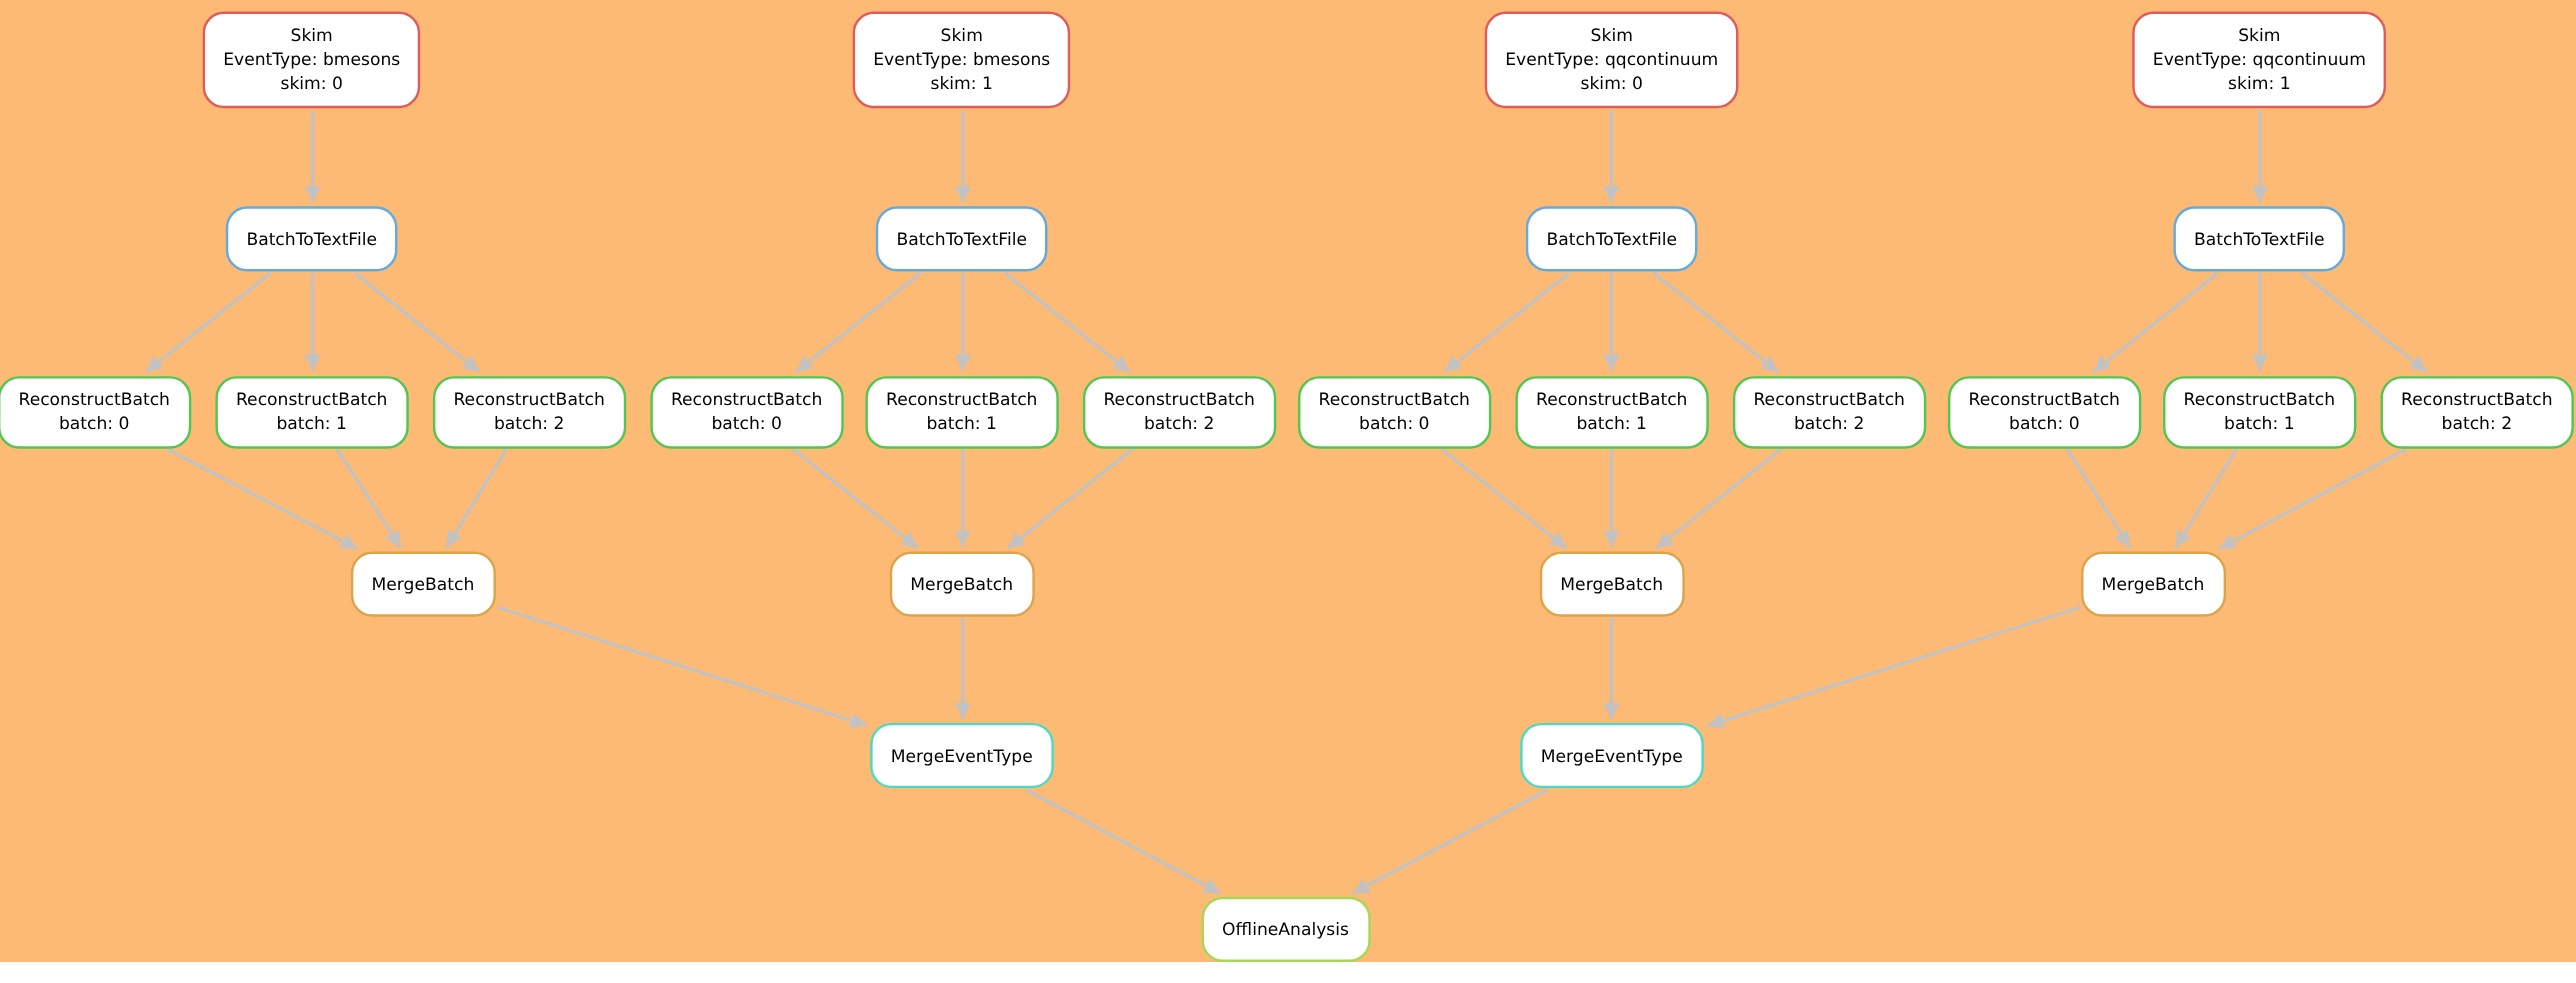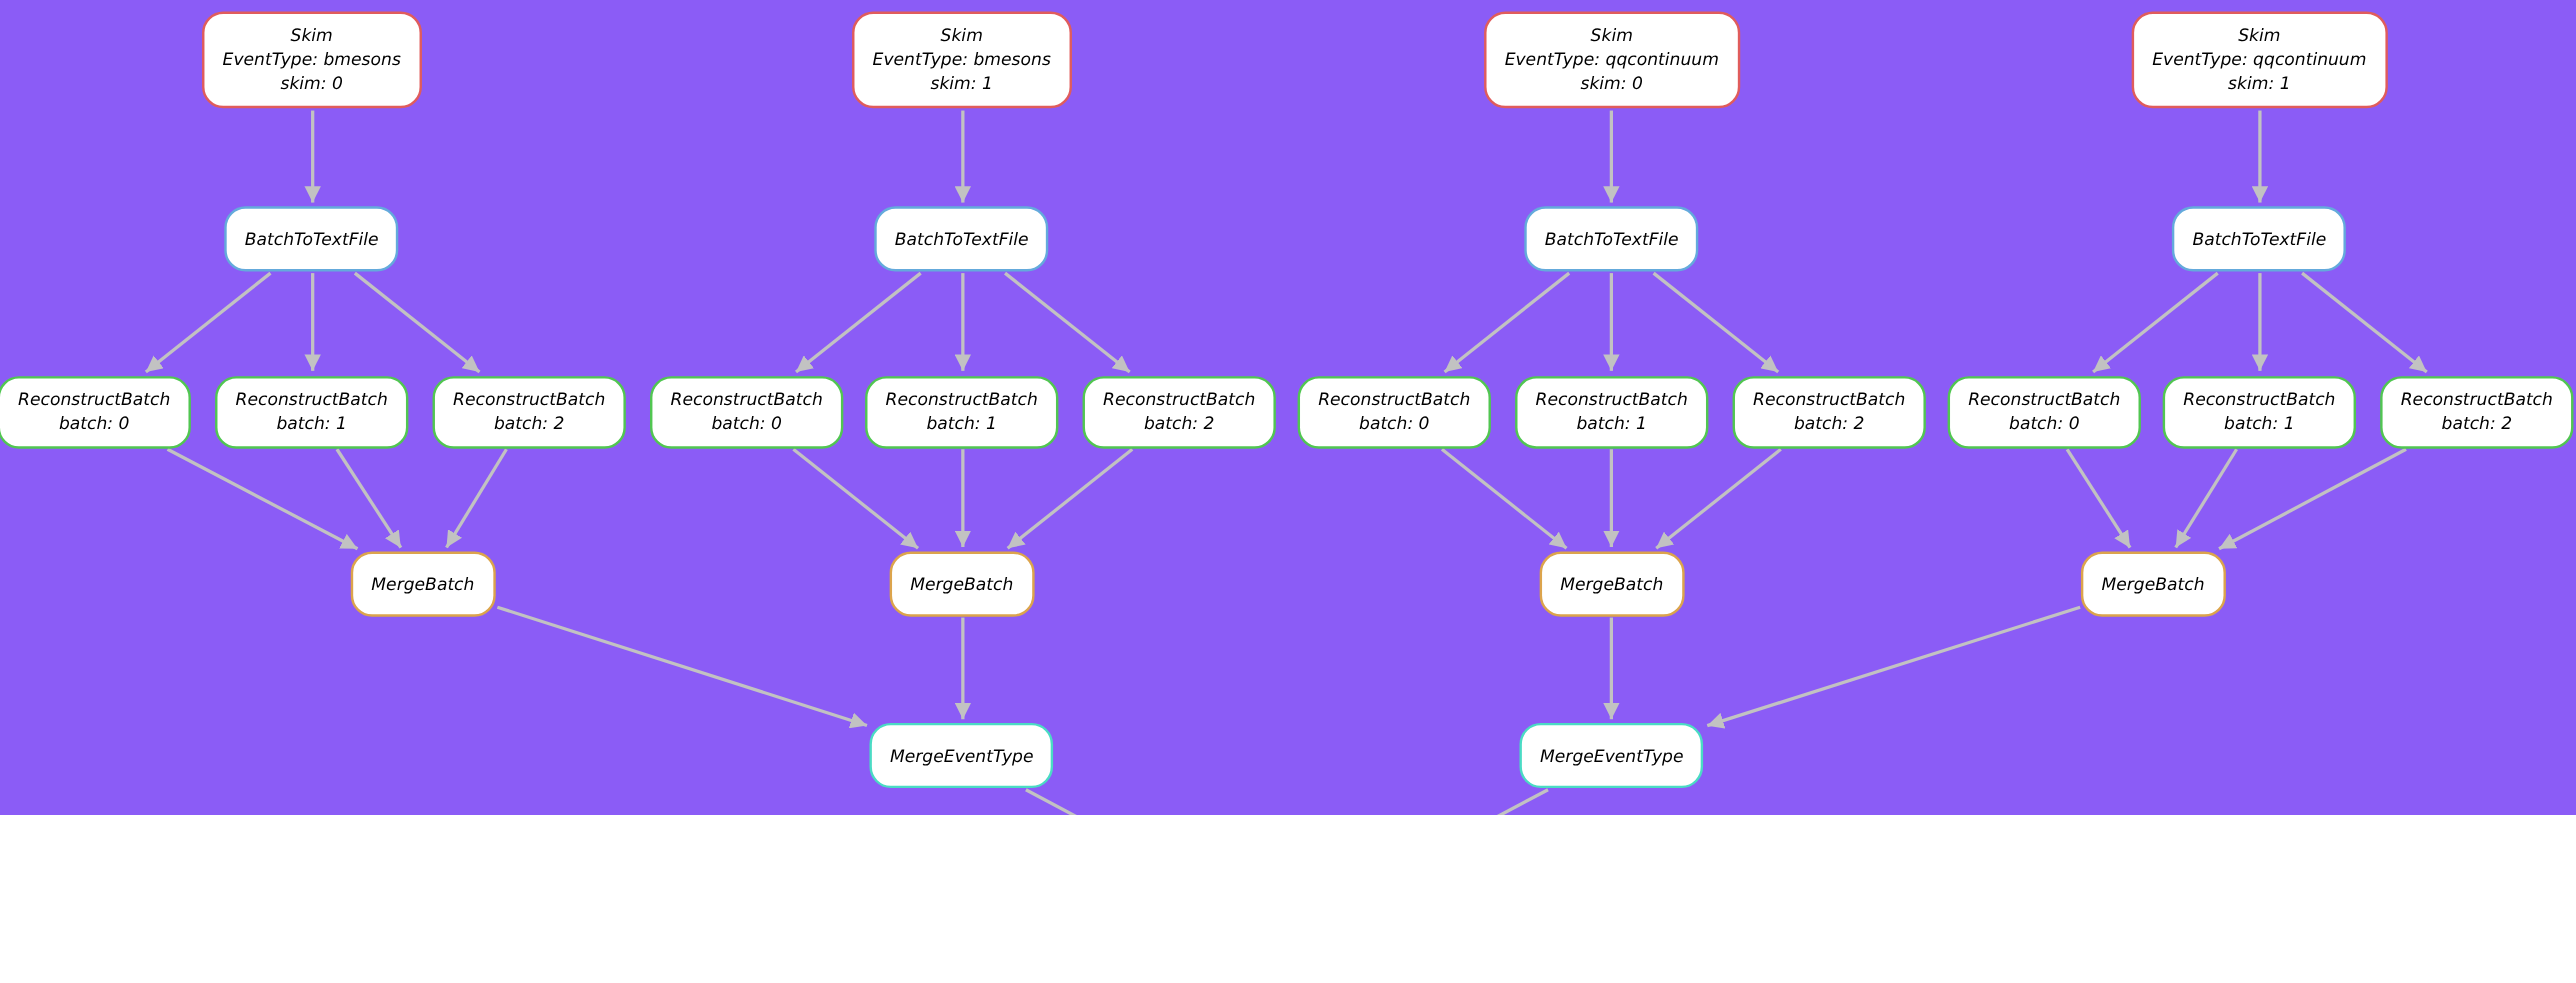--- a/index.html
+++ b/index.html
@@ -2,24 +2,23 @@
 <html style="font-size:11px"><head>
 <meta charset="utf-8">
 <style>
   html, body {
     margin: 0;
     padding: 0;
     background: #ffffff;
   }
   #viewport {
     width: 2576px;
-    height: 815px;
+    height: 962px;
     overflow: hidden;
-    background: #8b5cf6;
-    font-style: italic;
+    background: #fdba74;
   }
   #canvas {
     position: relative;
     width: 1066px;
     height: 407px;
     transform: scale(2.4164, 2.4140);
     transform-origin: 0 0;
     font-family: "DejaVu Sans", sans-serif;
     color: #000000;
   }

